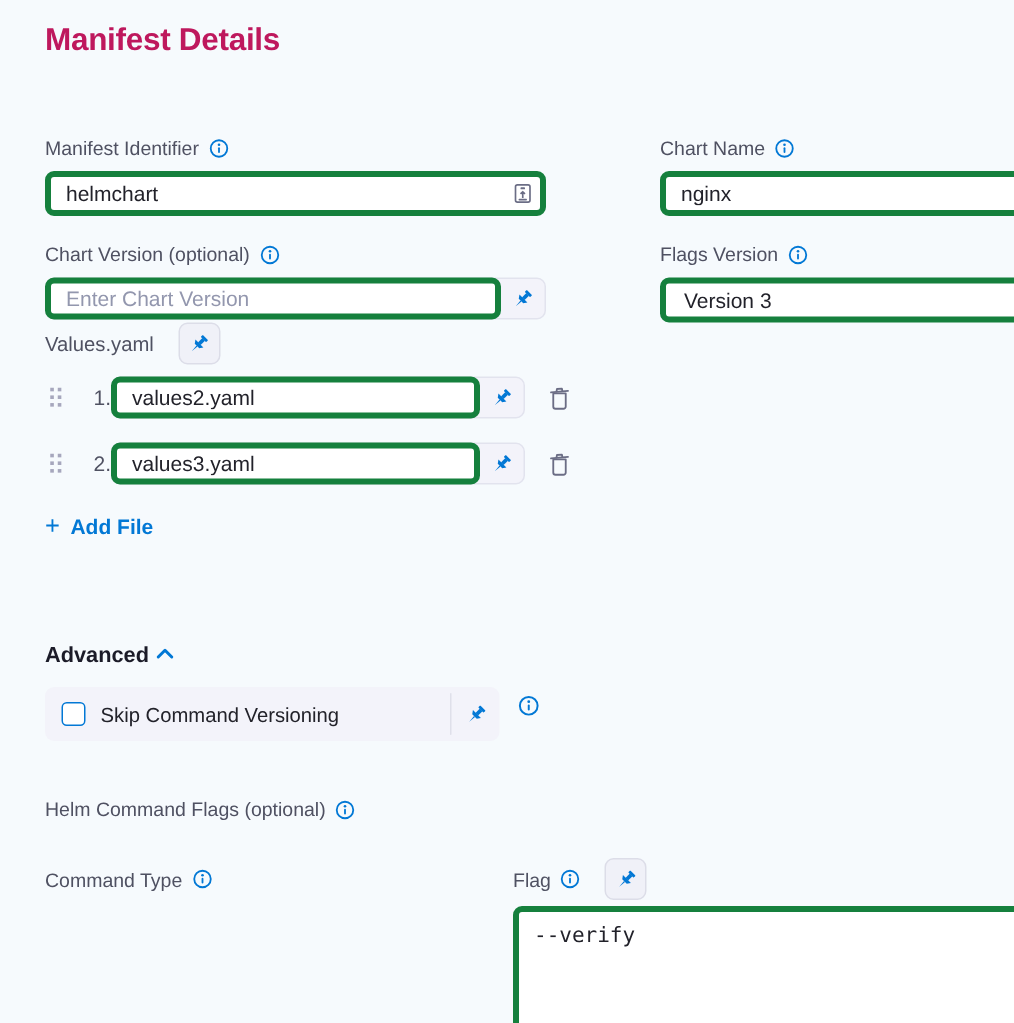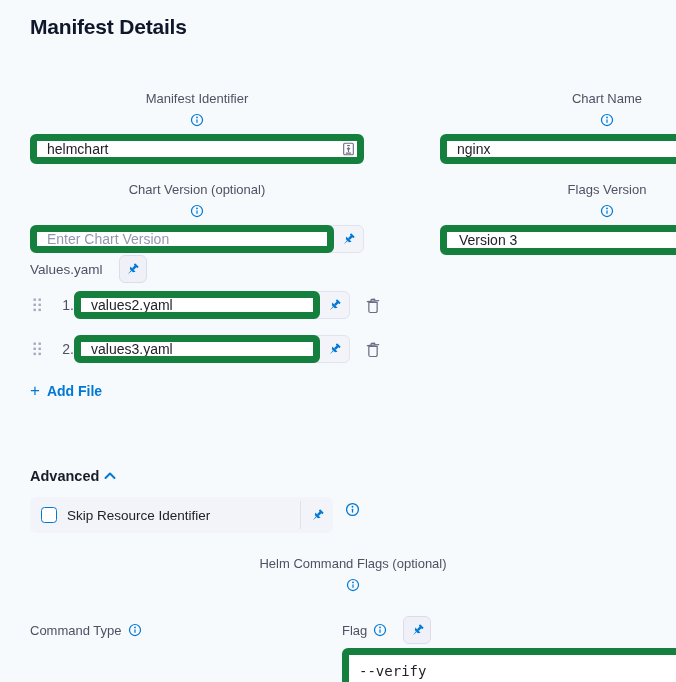--- a/index.html
+++ b/index.html
@@ -7,36 +7,36 @@
   body {
     width: 676px; height: 682px; overflow: hidden;
     background: #f6fafd;
     font-family: "Liberation Sans", sans-serif;
     color: #22222a;
   }
   .page { position: relative; width: 676px; height: 682px; padding: 14px 0 0 30px; overflow: hidden; }
 
   h1.page-title {
     margin: 0; font-size: 21px; line-height: 25px; font-weight: 700;
-    color: #0f172a; letter-spacing: -0.2px;
+    color: #be185d; letter-spacing: -0.2px;
   }
 
   .grid-top {
     margin-top: 52px; width: 744px;
     display: grid; grid-template-columns: 334px 334px; column-gap: 76px; row-gap: 18px;
   }
 
   .field-label {
     display: flex; align-items: center; gap: 6px;
-    font-size: 13px; color: #4f5162; margin-bottom: 7px; line-height: 16px; flex-direction: column;
+    font-size: 13px; color: #4f5162; margin-bottom: 7px; line-height: 16px;
   }
   .info-icon { display: inline-flex; flex: none; cursor: pointer; }
 
   .text-input, .select-box, .flag-textarea {
-    border: 7px solid #15803d; border-radius: 6px; background: #fff;
+    border: 4px solid #15803d; border-radius: 6px; background: #fff;
     font-family: "Liberation Sans", sans-serif; font-size: 14px; color: #22222a;
   }
   .text-input { height: 30px; width: 100%; padding: 0 10px; outline: none; }
   .text-input::placeholder { color: #9397ae; }
 
   .input-icon-wrap { position: relative; }
   .input-icon-wrap .trail-icon {
     position: absolute; right: 9px; top: 50%; transform: translateY(-50%);
     display: flex; align-items: center;
   }
@@ -87,21 +87,21 @@
   }
   .checkbox {
     width: 16px; height: 16px; border: 1.5px solid #0278d5; border-radius: 3.5px;
     background: #fff; flex: none; cursor: pointer;
   }
   .checkbox-label { margin-left: 10px; font-size: 13.5px; color: #22222a; }
   .group-divider { margin-left: auto; width: 1px; height: 28px; background: #dfe0ea; border-radius: 1px; }
   .checkbox-group .pin-cell { width: 32px; height: 100%; }
   .group-info { margin-left: 12px; display: flex; align-items: center; }
 
-  .hcf-label { margin-top: 23px; }
+  .hcf-label { margin-top: 38px; }
 
   .bottom-grid { margin-top: 24px; display: flex; align-items: flex-start; gap: 40px; }
   .col-command { width: 238px; flex: none; }
   .col-flag { margin-left: 34px; width: 392px; flex: none; }
   .label-row { display: flex; align-items: center; height: 28px; gap: 6px; }
   .label-text { font-size: 13px; color: #4f5162; }
   .label-row .pin-button { margin-left: 10px; }
 
   .select-box {
     margin-top: 4px; height: 32px; display: flex; align-items: center;
@@ -311,21 +311,21 @@
         <svg width="14" height="12" viewBox="0 0 14 12">
             <polyline points="2.5,8 7,3.5 11.5,8" fill="none" stroke="#0278d5" stroke-width="2" stroke-linecap="round" stroke-linejoin="round"></polyline>
           </svg>
       </span>
     </div>
   </div>
 
   <div style="display:flex;align-items:center;">
     <div class="checkbox-group">
       <span class="checkbox"></span>
-      <span class="checkbox-label">Skip Resource Identifier</span>
+      <span class="checkbox-label">Skip Command Versioning</span>
       <span class="group-divider"></span>
       <span class="pin-cell">
         <svg width="15" height="15" viewBox="0 0 24 24">
             <g transform="rotate(45 12 12)" fill="#0278d5">
               <rect x="8" y="2" width="8" height="3" rx="0.6"></rect>
               <rect x="10" y="4.6" width="4" height="6.6"></rect>
               <path d="M6 11h12l-2.6 3.6H8.6Z"></path>
               <path d="M11.3 14.6h1.4L12 22.6Z"></path>
             </g>
           </svg>

